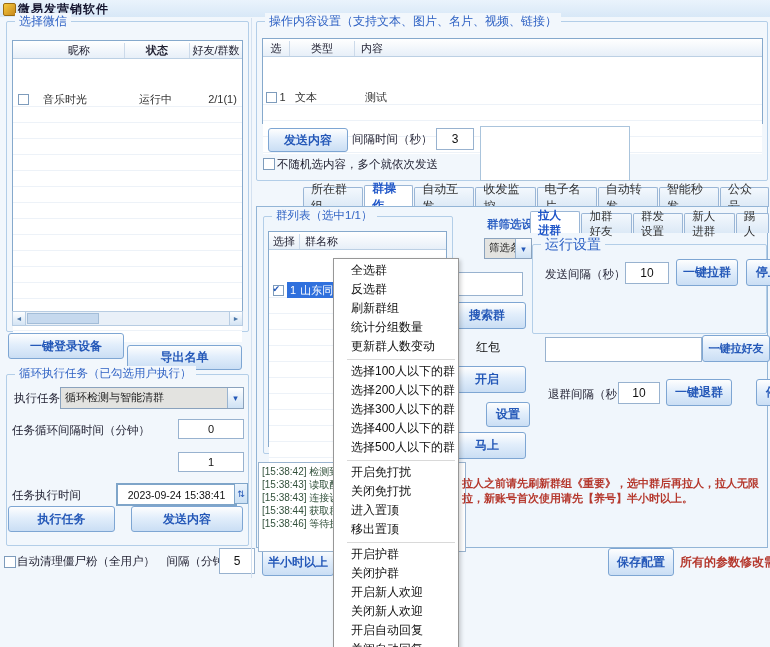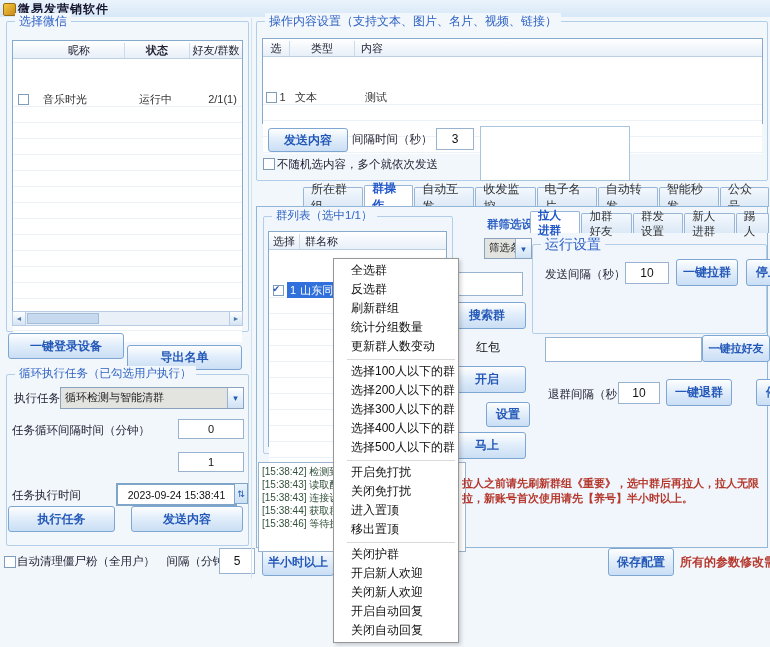--- a/index.html
+++ b/index.html
@@ -241,20 +241,21 @@
     <div class="menu-item">选择200人以下的群</div>
     <div class="menu-item">选择300人以下的群</div>
     <div class="menu-item">选择400人以下的群</div>
     <div class="menu-item">选择500人以下的群</div>
     <div class="menu-sep"></div>
     <div class="menu-item">开启免打扰</div>
     <div class="menu-item">关闭免打扰</div>
     <div class="menu-item">进入置顶</div>
     <div class="menu-item">移出置顶</div>
     <div class="menu-sep"></div>
+    <div class="menu-item">开启护群</div>
     <div class="menu-item">关闭护群</div>
     <div class="menu-item">开启新人欢迎</div>
     <div class="menu-item">关闭新人欢迎</div>
     <div class="menu-item">开启自动回复</div>
     <div class="menu-item">关闭自动回复</div>
 
   </div>
 
 </div>
 

